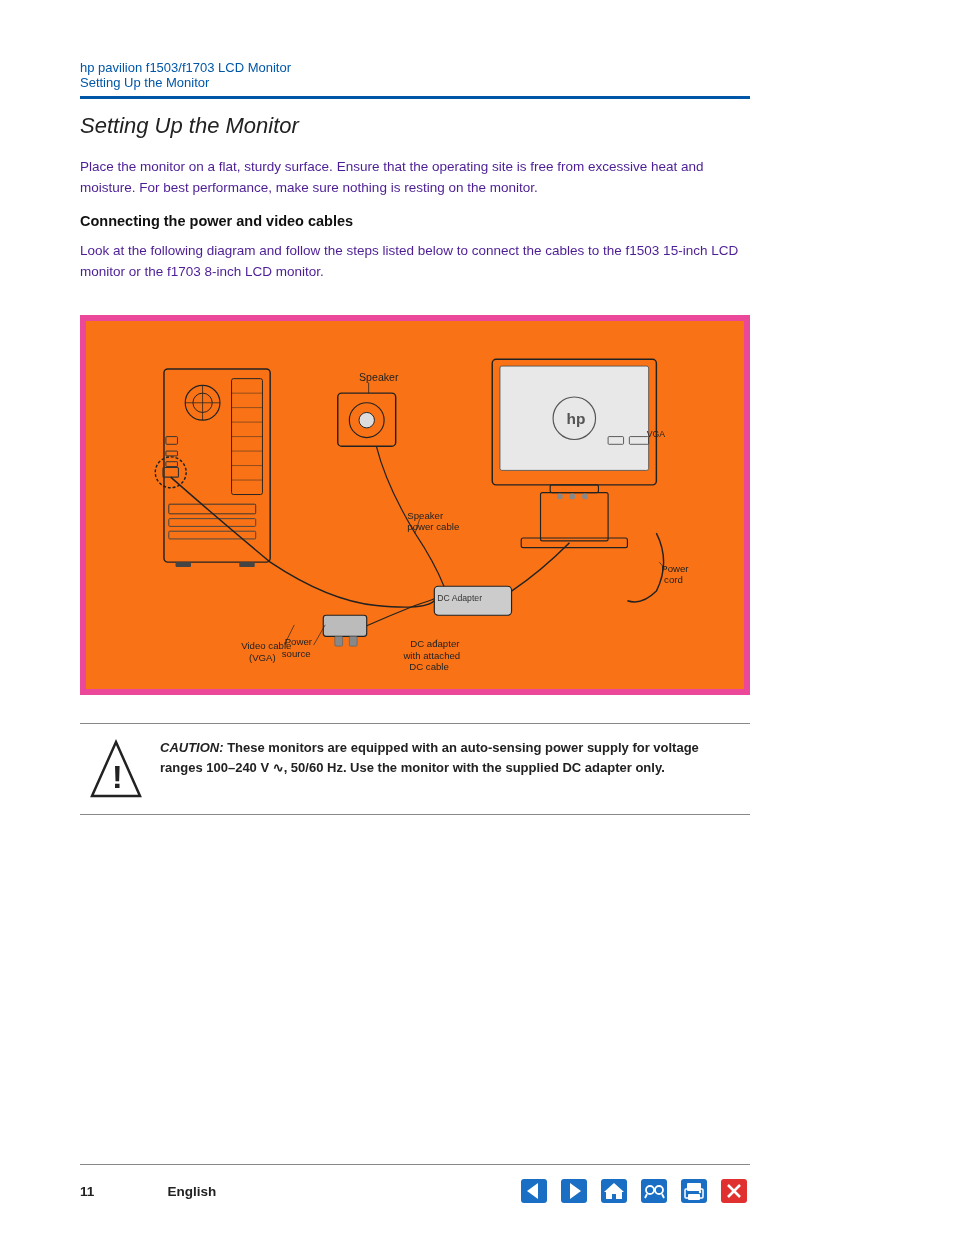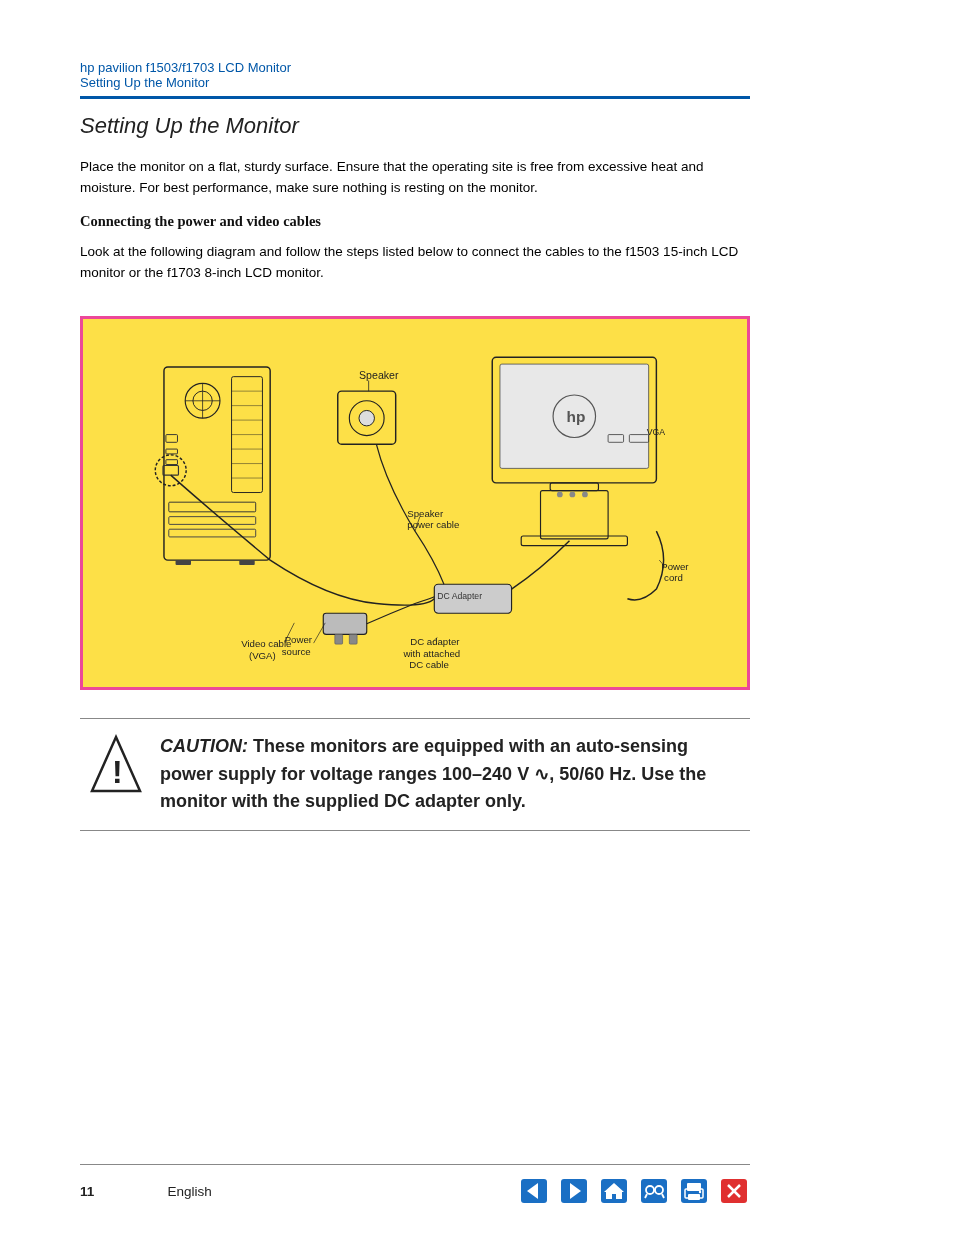--- a/index.html
+++ b/index.html
@@ -47,40 +47,39 @@
       font-weight: normal;
       color: #222;
       margin-bottom: 18px;
     }
 
     
     .body-text {
       font-size: 13.5px;
       line-height: 1.55;
       margin-bottom: 14px;
-      color: #000000;
+      color: #4c1d95;
     }
 
     
     .section-heading {
       font-size: 14.5px;
       font-weight: bold;
       margin-bottom: 12px;
       color: #111;
-      font-family: Liberation Serif, serif;
     }
 
     
     .diagram-container {
       display: flex;
       justify-content: center;
       margin: 18px 0 18px 0;
-      border: 3px solid #ec4899;
+      border: 6px solid #ec4899;
       padding: 18px 10px 10px 10px;
-      background: #fde047;
+      background: #f97316;
     }
 
     .diagram-svg {
       width: 560px;
       height: 340px;
     }
 
     
     .caution-box {
       display: flex;
@@ -92,21 +91,21 @@
       gap: 18px;
     }
 
     .caution-icon {
       flex-shrink: 0;
       width: 52px;
       height: 62px;
     }
 
     .caution-text {
-      font-size: 18px;
+      font-size: 13px;
       line-height: 1.55;
     }
 
     .caution-text .caution-label {
       font-weight: bold;
       font-style: italic;
     }
 
     .caution-text .caution-bold {
       font-weight: bold;
@@ -122,21 +121,21 @@
       gap: 16px;
     }
 
     .footer-page {
       font-weight: bold;
       font-size: 13.5px;
       min-width: 40px;
     }
 
     .footer-lang {
-      font-weight: normal;
+      font-weight: bold;
       font-size: 13.5px;
       margin-right: auto;
     }
 
     .footer-nav {
       display: flex;
       align-items: center;
       gap: 8px;
     }
 

